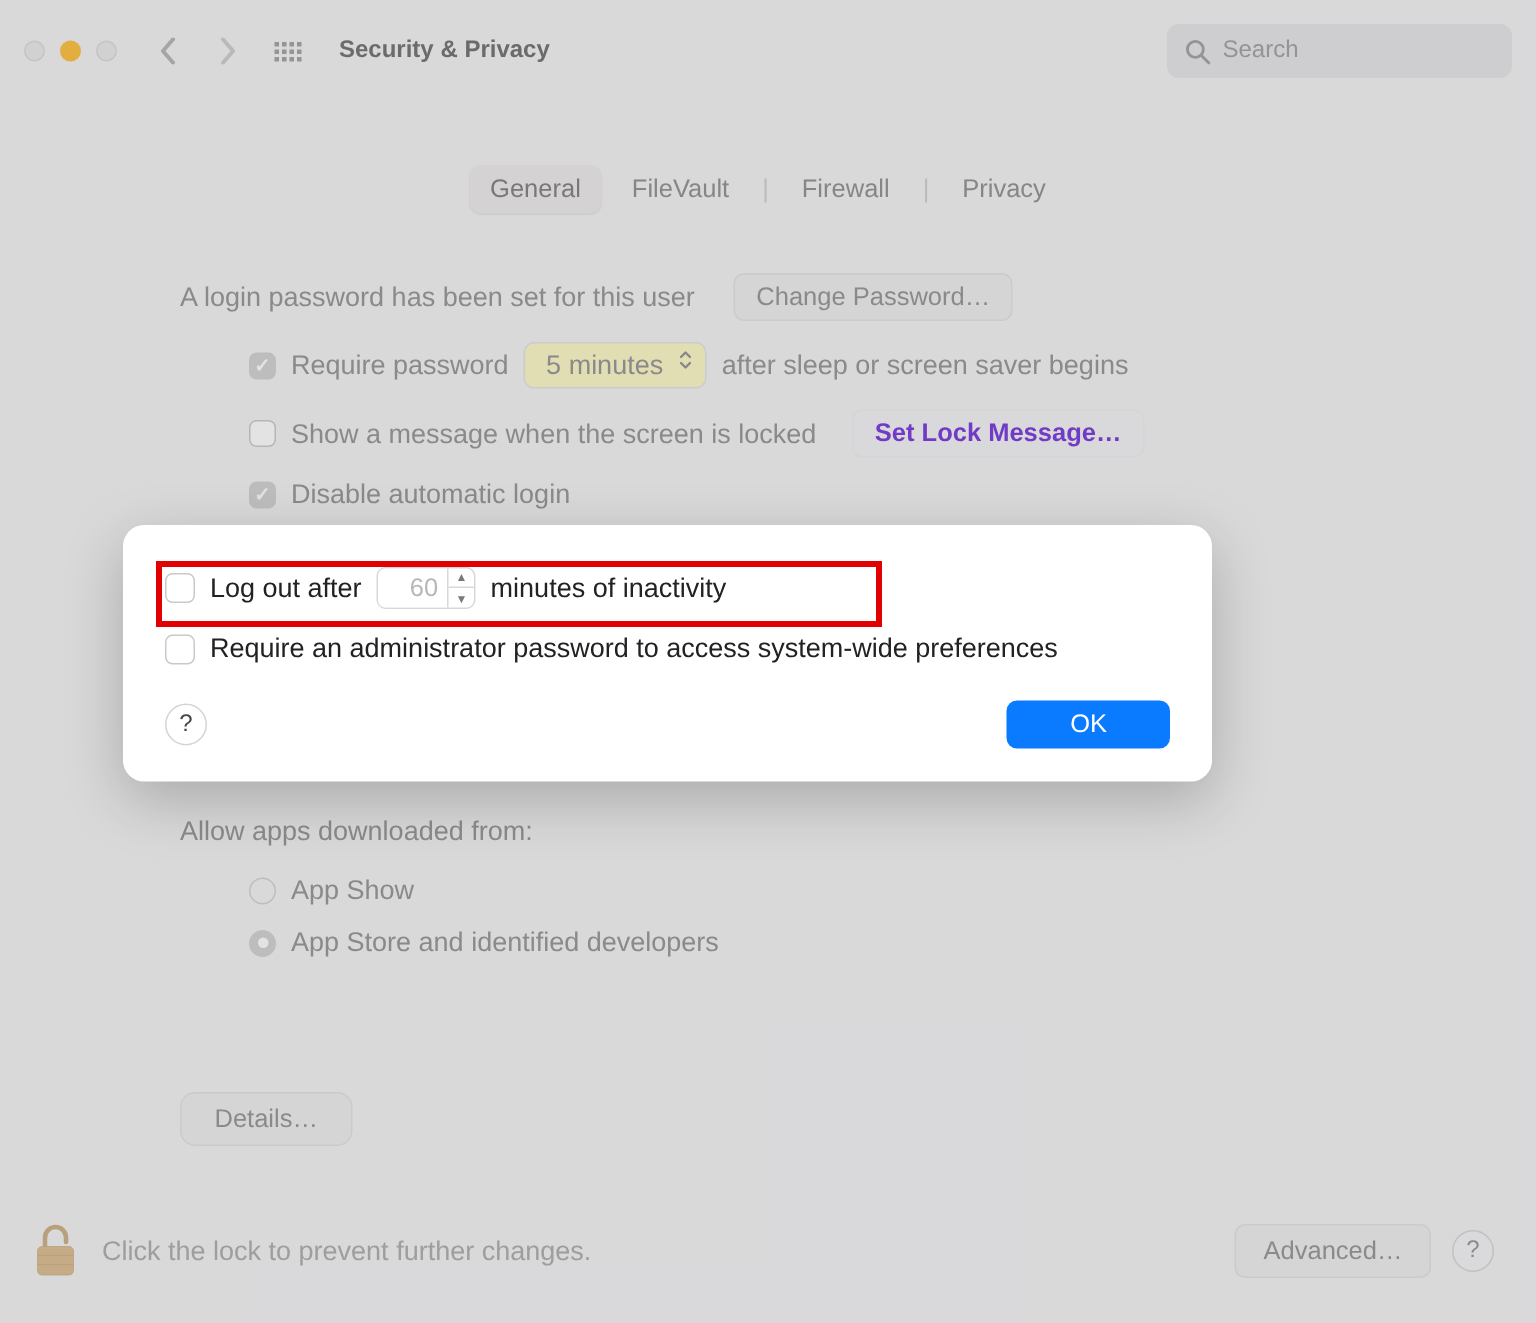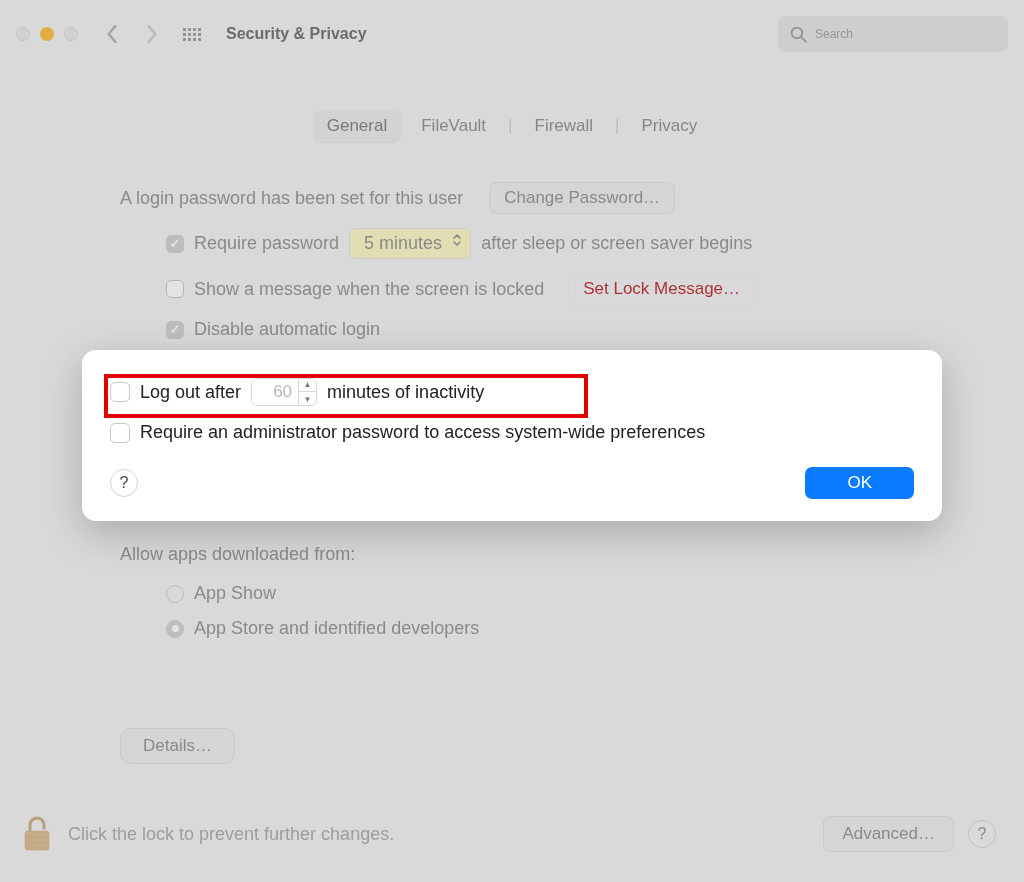--- a/index.html
+++ b/index.html
@@ -14,54 +14,54 @@
   .tl.red { background:#e8e8e8; border:1px solid #d9d9d9; }
   .tl.yellow { background:#febc2e; }
   .tl.green { background:#e8e8e8; border:1px solid #d9d9d9; }
   .navbtn { width:28px; height:28px; display:flex; align-items:center; justify-content:center; border-radius:6px; color:#9a9a9c; }
   .grid-icon { display:grid; grid-template-columns:repeat(4,3px); grid-auto-rows:3px; gap:2px; }
   .grid-icon span { background:#9a9a9c; width:3px; height:3px; }
   .title { font-size:16px; font-weight:600; color:#666; margin-left:8px; }
   .spacer { flex:1; }
   .search { display:flex; align-items:center; gap:8px; background:#e5e5e7; height:36px; border-radius:8px; padding:0 12px; width:230px; }
   .search-icn svg { display:block; }
-  .search input { border:none; background:transparent; font-size:12px; outline:none; color:#555; width:100%; }
+  .search input { border:none; background:transparent; font-size:16px; outline:none; color:#555; width:100%; }
   .search input::placeholder { color:#9a9a9c; }
 
   
   .content { position:relative; padding: 28px 50px 12px 50px; height: calc(100% - 68px); }
   .tabs { display:flex; gap:6px; justify-content:center; margin: 14px 0 40px; font-size:17px; color:#888; align-items:center; }
   .tab { padding:6px 14px; border-radius:8px; }
   .tab.sel { background:#eceaeb; color:#777; box-shadow: 0 1px 1px rgba(0,0,0,0.06); }
   .tab-sep { color:#ccc; padding:0 2px; }
 
   .section { margin-left: 70px; font-size:18px; color:#8d8d8f; }
   .row { display:flex; align-items:center; gap:10px; margin-bottom:14px; }
   .btn { background:#ededef; border:1px solid #e0e0e2; padding:5px 14px; border-radius:7px; font-size:17px; color:#8d8d8f; }
   .indent { margin-left:46px; }
   .chk { width:18px; height:18px; border-radius:5px; border:1.5px solid #c5c5c7; background:#fff; display:inline-flex; align-items:center; justify-content:center; flex-shrink:0; }
   .chk.on { background:#cfcfd0; border-color:#cfcfd0; color:#fff; }
   .chk.on::after { content:"✓"; font-size:13px; color:#fff; font-weight:700; }
   .dd { display:flex; align-items:flex-start; gap:10px; background:#fef9c3; border:1px solid #e2e2e4; border-radius:7px; padding:4px 8px 4px 14px; }
   .dd .caret { display:flex; flex-direction:column; line-height:0; color:#8a8a8c; }
-  .btn.ghost { background:#f3f3f5; color:#b91c1c; border-color:#ededef; }
+  .btn.ghost { background:#f3f3f5; color:#6d28d9; border-color:#ededef;font-weight:bold; }
 
   .radio { width:18px; height:18px; border-radius:50%; border:1.5px solid #cfcfd1; display:inline-flex; align-items:center; justify-content:center; flex-shrink:0; }
   .radio.on { background:#cfcfd0; border-color:#cfcfd0; }
   .radio.on::after { content:""; width:7px; height:7px; border-radius:50%; background:#fff; }
 
   .note-row { position:absolute; left:120px; right:50px; bottom:118px; display:flex; align-items:center; justify-content:space-between; font-size:18px; color:#8d8d8f; }
 
   .footer { position:absolute; left:0; right:0; bottom:13px; height:70px; display:flex; align-items:center; padding:0 28px 0 20px; gap:14px; color:#a7a7a9; font-size:18px; }
   .lock svg { display:block; }
   .footer .spacer { flex:1; }
   .help-round { width:28px; height:28px; border-radius:50%; border:1px solid #d4d4d6; display:flex; align-items:center; justify-content:center; font-size:16px; color:#8d8d8f; background:#f4f4f6; }
 
   
-  .sheet { position:absolute; z-index:10; left:82px; top:350px; width:860px; background:#fff; border-radius:14px; box-shadow: 0 12px 40px rgba(0,0,0,0.22); padding:28px 28px 22px 28px; }
+  .sheet { position:absolute; z-index:10; left:82px; top:350px; width:726px; background:#fff; border-radius:14px; box-shadow: 0 12px 40px rgba(0,0,0,0.22); padding:28px 28px 22px 28px; }
   .sheet-row { display:flex; align-items:center; gap:10px; font-size:18px; color:#222; margin-bottom:16px; }
   .sheet .chk2 { width:20px; height:20px; border-radius:5px; border:1.5px solid #c9c9cb; background:#fff; flex-shrink:0; }
   .stepper { display:flex; align-items:center; border:1px solid #d8d8da; border-radius:6px; height:28px; overflow:hidden; }
   .stepper input { width:46px; border:none; outline:none; text-align:right; font-size:17px; padding:3px 6px; color:#b7b7b9; background:#fff; }
   .stepper .arrows { display:flex; flex-direction:column; border-left:1px solid #d8d8da; width:18px; }
   .stepper .arrows div { height:14px; display:flex; align-items:center; justify-content:center; font-size:8px; color:#7a7a7c; }
   .stepper .arrows div:first-child { border-bottom:1px solid #d8d8da; }
   .hl { position:absolute; border:4px solid #e30000; left:104px; top:374px; width:484px; height:44px; z-index:11; pointer-events:none; }
 
   .sheet-foot { display:flex; align-items:center; justify-content:space-between; margin-top:24px; }

